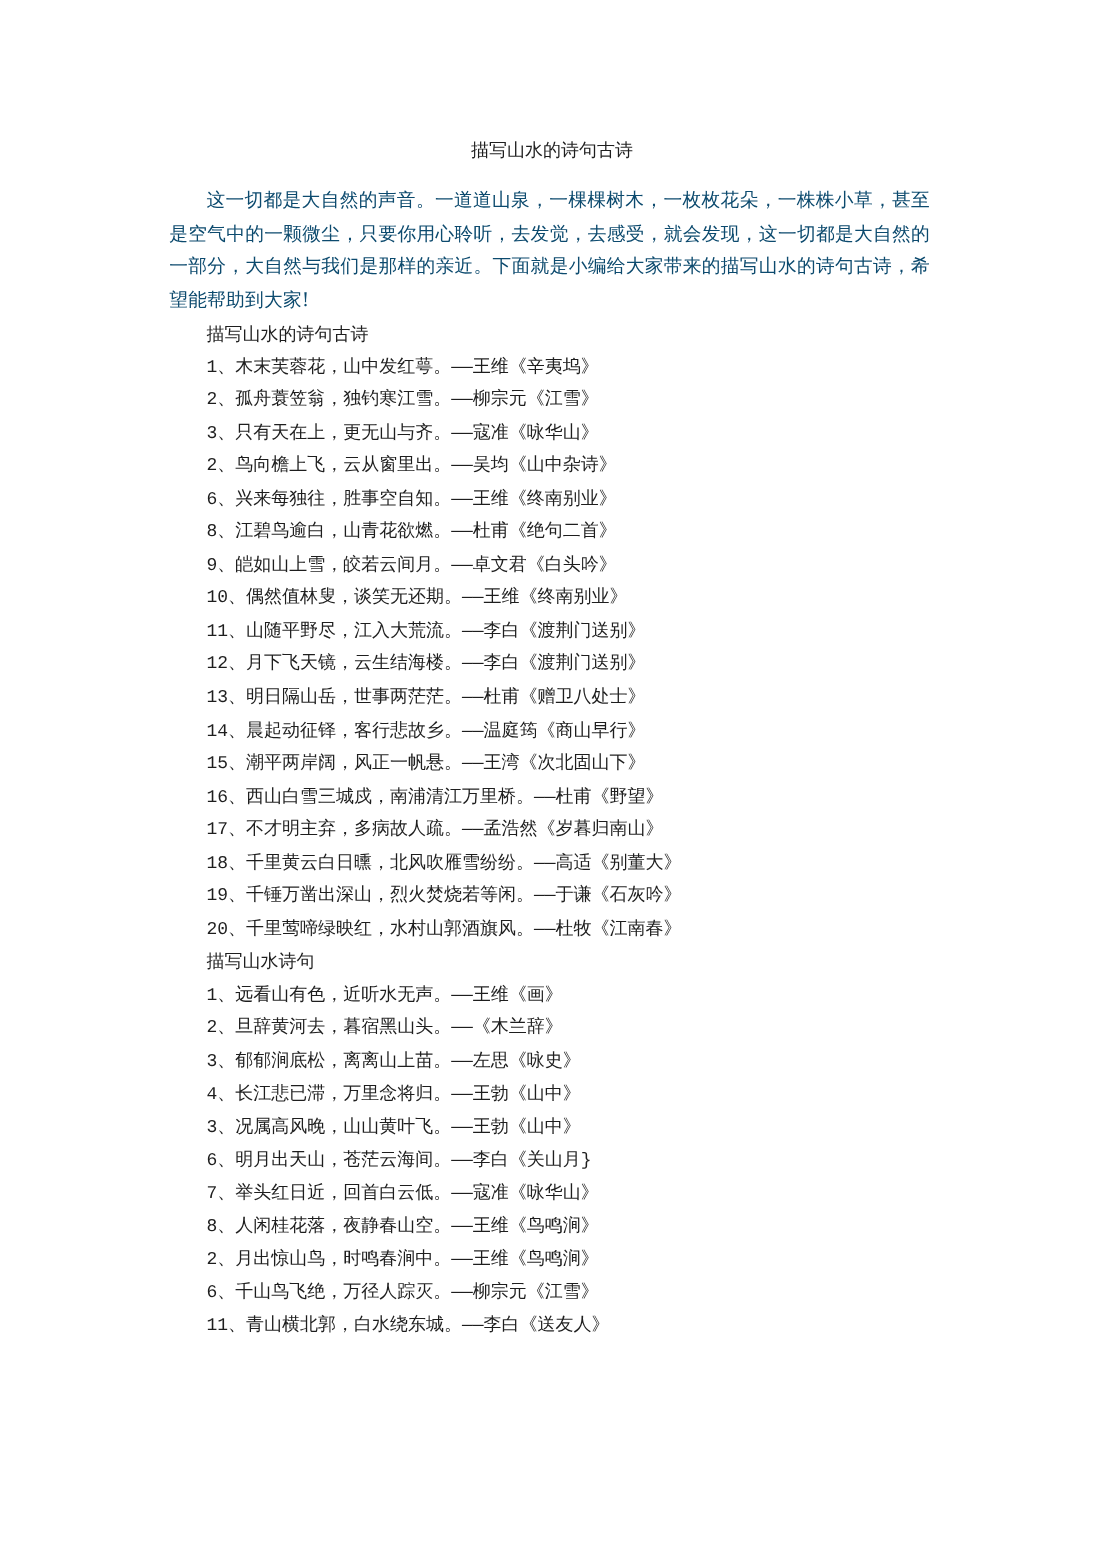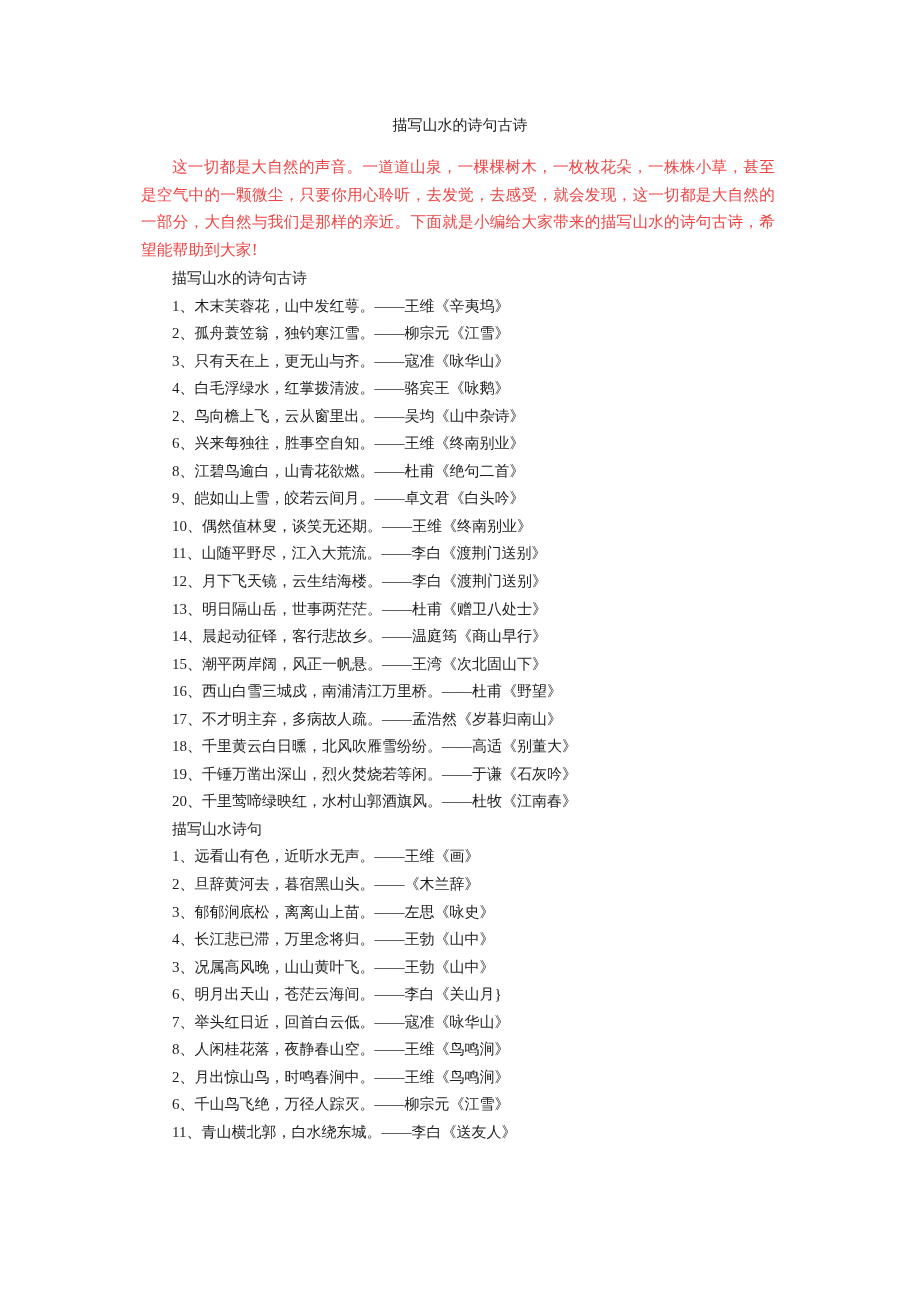--- a/index.html
+++ b/index.html
@@ -2,40 +2,39 @@
 <html><head>
 <meta charset="utf-8">
 <style>
   html, body { margin: 0; padding: 0; background: #ffffff; }
   body { width: 920px; height: 1302px; position: relative; overflow: hidden;
          font-family: "DejaVu Serif", "Liberation Serif", serif; color: #222; }
   .page { position: absolute; left: 0; top: 0; width: 920px; height: 1302px; }
   .title { position: absolute; top: 113px; left: 0; width: 920px; text-align: center;
            font-size: 15px; line-height: 24px; color: #1e1e1e; }
   .intro { position: absolute; top: 154px; left: 141px; width: 634px;
-           font-size: 15.6px; line-height: 27.5px; text-indent: 31px; color: #ef4444;
+           font-size: 15.6px; line-height: 27.5px; text-indent: 31px; color: #0c4a6e;
            text-align: justify; letter-spacing: 0.2px; }
   .list { position: absolute; left: 172px; top: 265px; width: 600px; }
   .line { font-size: 15px; line-height: 27.55px; height: 27.55px; white-space: nowrap; color: #1e1e1e; }
   .heading { font-family: "DejaVu Sans", "Liberation Sans", sans-serif; }
-  .item { font-family: Liberation Serif, serif; }
+  .item { font-family: Liberation Mono, monospace; }
 </style>
 </head>
 <body>
 
 <div class="page">
   <div class="title">描写山水的诗句古诗</div>
   <p class="intro" style="margin:0">这一切都是大自然的声音。一道道山泉，一棵棵树木，一枚枚花朵，一株株小草，甚至是空气中的一颗微尘，只要你用心聆听，去发觉，去感受，就会发现，这一切都是大自然的一部分，大自然与我们是那样的亲近。下面就是小编给大家带来的描写山水的诗句古诗，希望能帮助到大家!</p>
 
   <div class="list">
     <div class="line heading">描写山水的诗句古诗</div>
     <div class="line item">1、木末芙蓉花，山中发红萼。——王维《辛夷坞》</div>
     <div class="line item">2、孤舟蓑笠翁，独钓寒江雪。——柳宗元《江雪》</div>
     <div class="line item">3、只有天在上，更无山与齐。——寇准《咏华山》</div>
-    <div class="line item">4、白毛浮绿水，红掌拨清波。——骆宾王《咏鹅》</div>
     <div class="line item">2、鸟向檐上飞，云从窗里出。——吴均《山中杂诗》</div>
     <div class="line item">6、兴来每独往，胜事空自知。——王维《终南别业》</div>
     <div class="line item">8、江碧鸟逾白，山青花欲燃。——杜甫《绝句二首》</div>
     <div class="line item">9、皑如山上雪，皎若云间月。——卓文君《白头吟》</div>
     <div class="line item">10、偶然值林叟，谈笑无还期。——王维《终南别业》</div>
     <div class="line item">11、山随平野尽，江入大荒流。——李白《渡荆门送别》</div>
     <div class="line item">12、月下飞天镜，云生结海楼。——李白《渡荆门送别》</div>
     <div class="line item">13、明日隔山岳，世事两茫茫。——杜甫《赠卫八处士》</div>
     <div class="line item">14、晨起动征铎，客行悲故乡。——温庭筠《商山早行》</div>
     <div class="line item">15、潮平两岸阔，风正一帆悬。——王湾《次北固山下》</div>

